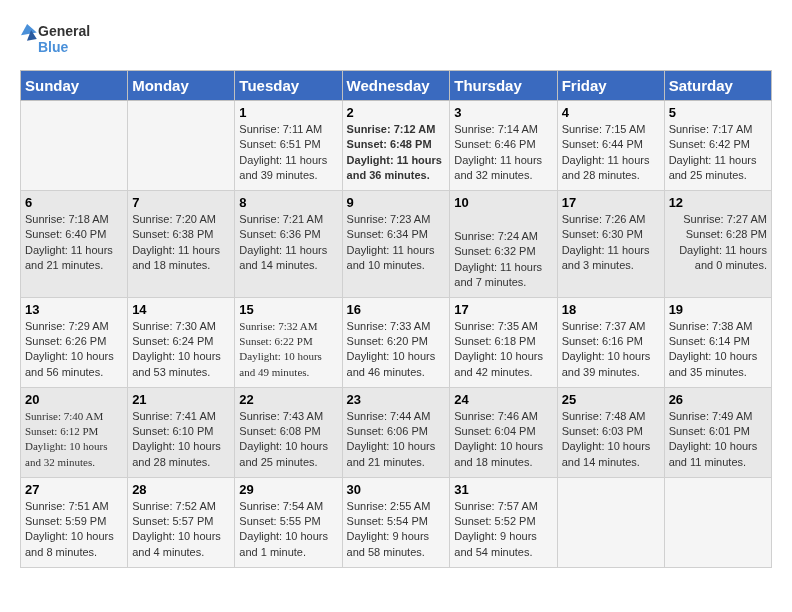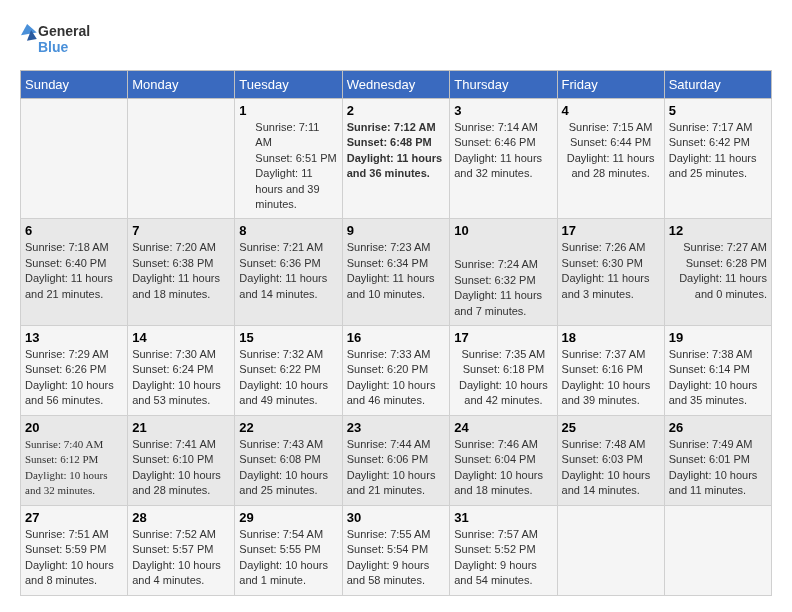--- a/index.html
+++ b/index.html
@@ -39,22 +39,22 @@
       border-collapse: collapse;
       font-size: 11px;
     }
     thead tr {
       background-color: #3a6abf;
       color: #fff;
     }
     thead th {
       padding: 6px 4px;
       text-align: left;
-      font-size: 13px;
-      font-weight: normal;
+      font-size: 15px;
+      font-weight: bold;
       border: 1px solid #c0c0c0;
     }
     tbody tr {
       vertical-align: top;
     }
     tbody td {
       border: 1px solid #d0d0d0;
       padding: 4px 4px 6px 4px;
       height: 90px;
       width: 108px;
@@ -105,39 +105,39 @@
         <th>Friday</th>
         <th>Saturday</th>
       </tr>
   </thead>
   <tbody id="calendar-body">
   <tr>
         <td></td>
         <td></td>
         <td>
           <span class="day-number">1</span>
-          <div class="day-info" style="white-space: pre-line; margin-left: 16px;">Sunrise: 7:11 AM
+          <div class="day-info" style="white-space: pre-line;">Sunrise: 7:11 AM
 Sunset: 6:51 PM
 Daylight: 11 hours and 39 minutes.</div>
         </td>
         <td>
           <span class="day-number">2</span>
           <div class="day-info" style="white-space: pre-line; font-weight: bold;">Sunrise: 7:12 AM
 Sunset: 6:48 PM
 Daylight: 11 hours and 36 minutes.</div>
         </td>
         <td>
           <span class="day-number">3</span>
           <div class="day-info" style="white-space: pre-line;">Sunrise: 7:14 AM
 Sunset: 6:46 PM
 Daylight: 11 hours and 32 minutes.</div>
         </td>
         <td>
           <span class="day-number">4</span>
-          <div class="day-info" style="white-space: pre-line; text-align: center;">Sunrise: 7:15 AM
+          <div class="day-info" style="white-space: pre-line;">Sunrise: 7:15 AM
 Sunset: 6:44 PM
 Daylight: 11 hours and 28 minutes.</div>
         </td>
         <td>
           <span class="day-number">5</span>
           <div class="day-info" style="white-space: pre-line;">Sunrise: 7:17 AM
 Sunset: 6:42 PM
 Daylight: 11 hours and 25 minutes.</div>
         </td>
       </tr>
@@ -193,33 +193,33 @@
 Daylight: 10 hours and 56 minutes.</div>
         </td>
         <td>
           <span class="day-number">14</span>
           <div class="day-info" style="white-space: pre-line;">Sunrise: 7:30 AM
 Sunset: 6:24 PM
 Daylight: 10 hours and 53 minutes.</div>
         </td>
         <td>
           <span class="day-number">15</span>
-          <div class="day-info" style="white-space: pre-line;">Sunrise: 7:32 AM
+          <div class="day-info" style="white-space: pre-line; font-family: Liberation Serif, serif;">Sunrise: 7:32 AM
 Sunset: 6:22 PM
 Daylight: 10 hours and 49 minutes.</div>
         </td>
         <td>
           <span class="day-number">16</span>
           <div class="day-info" style="white-space: pre-line;">Sunrise: 7:33 AM
 Sunset: 6:20 PM
 Daylight: 10 hours and 46 minutes.</div>
         </td>
         <td>
           <span class="day-number">17</span>
-          <div class="day-info" style="white-space: pre-line; text-align: center;">Sunrise: 7:35 AM
+          <div class="day-info" style="white-space: pre-line;">Sunrise: 7:35 AM
 Sunset: 6:18 PM
 Daylight: 10 hours and 42 minutes.</div>
         </td>
         <td>
           <span class="day-number">18</span>
           <div class="day-info" style="white-space: pre-line;">Sunrise: 7:37 AM
 Sunset: 6:16 PM
 Daylight: 10 hours and 39 minutes.</div>
         </td>
         <td>
@@ -287,21 +287,21 @@
 Daylight: 10 hours and 4 minutes.</div>
         </td>
         <td>
           <span class="day-number">29</span>
           <div class="day-info" style="white-space: pre-line;">Sunrise: 7:54 AM
 Sunset: 5:55 PM
 Daylight: 10 hours and 1 minute.</div>
         </td>
         <td>
           <span class="day-number">30</span>
-          <div class="day-info" style="white-space: pre-line;">Sunrise: 7:55 AM
+          <div class="day-info" style="white-space: pre-line;">Sunrise: 2:55 AM
 Sunset: 5:54 PM
 Daylight: 9 hours and 58 minutes.</div>
         </td>
         <td>
           <span class="day-number">31</span>
           <div class="day-info" style="white-space: pre-line;">Sunrise: 7:57 AM
 Sunset: 5:52 PM
 Daylight: 9 hours and 54 minutes.</div>
         </td>
         <td></td>

